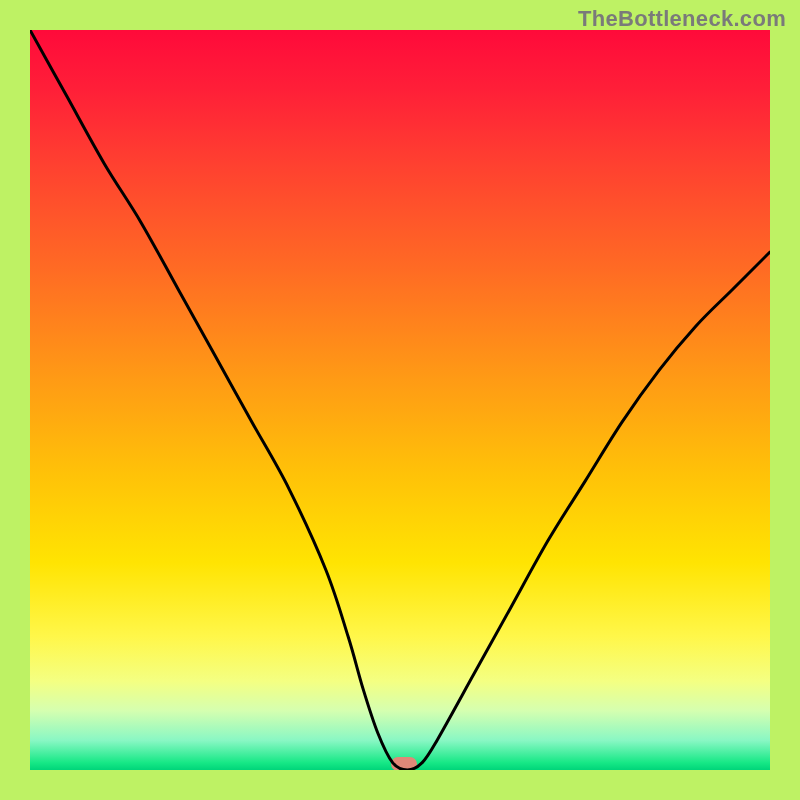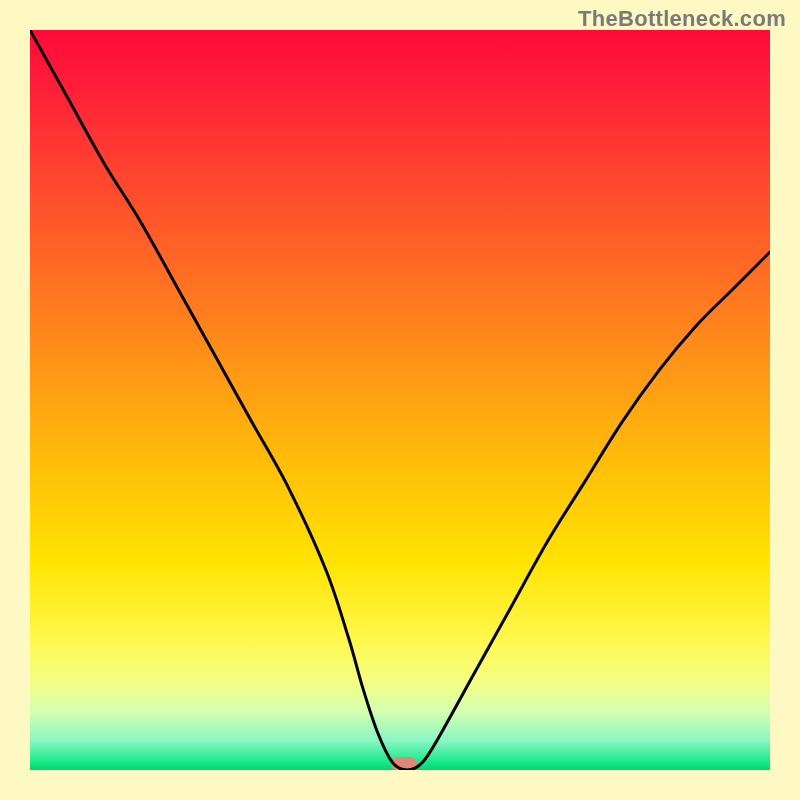--- a/index.html
+++ b/index.html
@@ -8,21 +8,21 @@
     width: 800px;
     height: 800px;
     background: #000;
     overflow: hidden;
     font-family: Arial, Helvetica, sans-serif;
   }
   .frame {
     position: relative;
     width: 800px;
     height: 800px;
-    background: #fef9c3;
+    background: #bef264;
   }
   .watermark {
     position: absolute;
     top: 6px;
     right: 14px;
     color: #7a7a7a;
     font-size: 22px;
     font-weight: 600;
     letter-spacing: 0.3px;
     z-index: 50;

